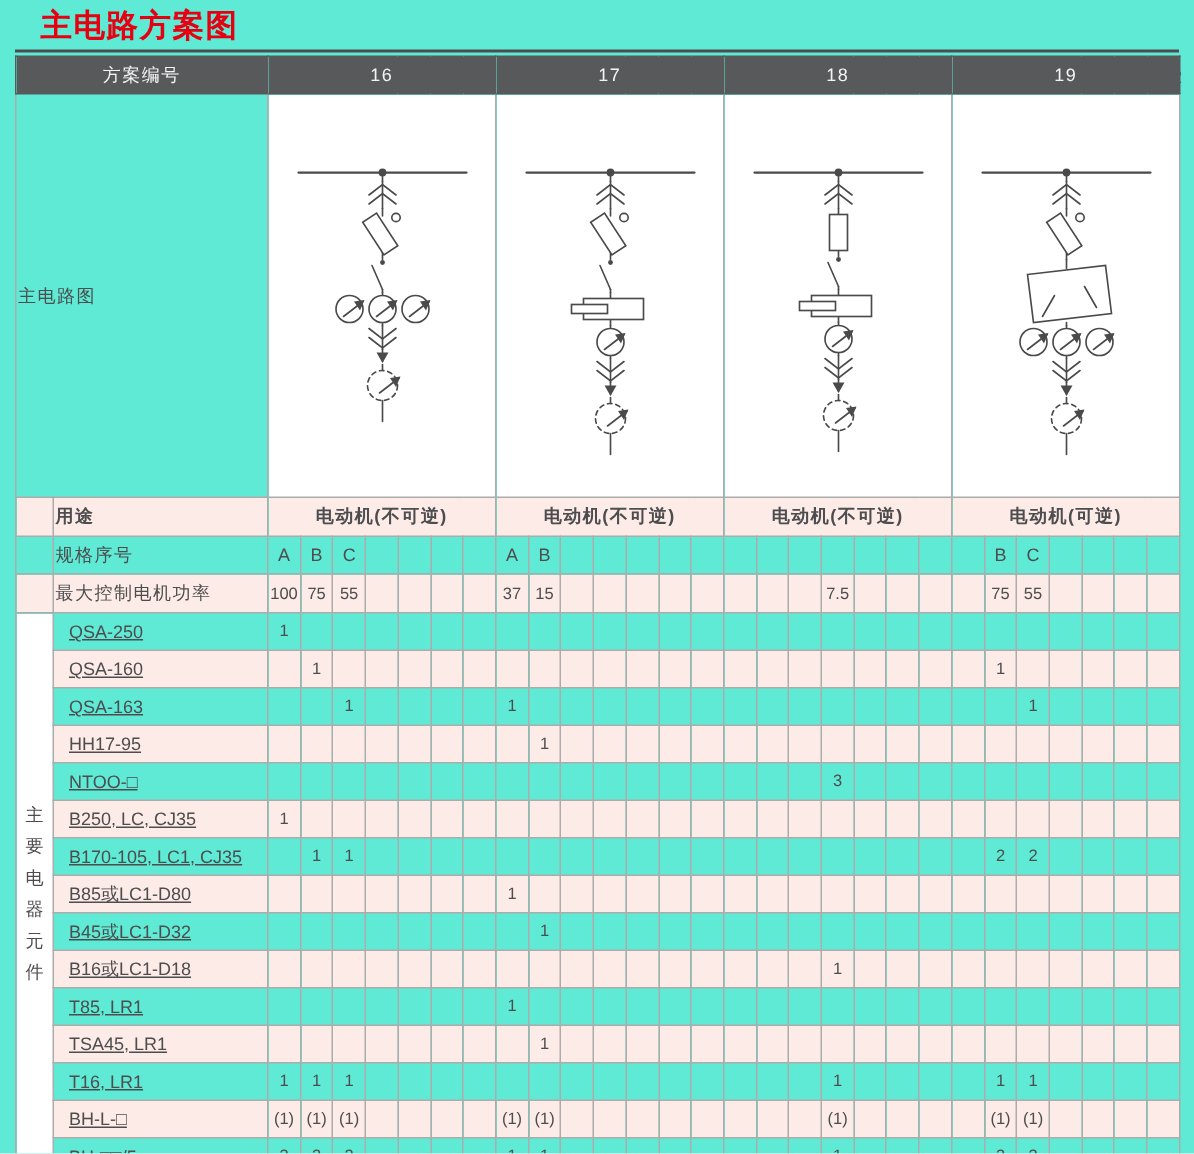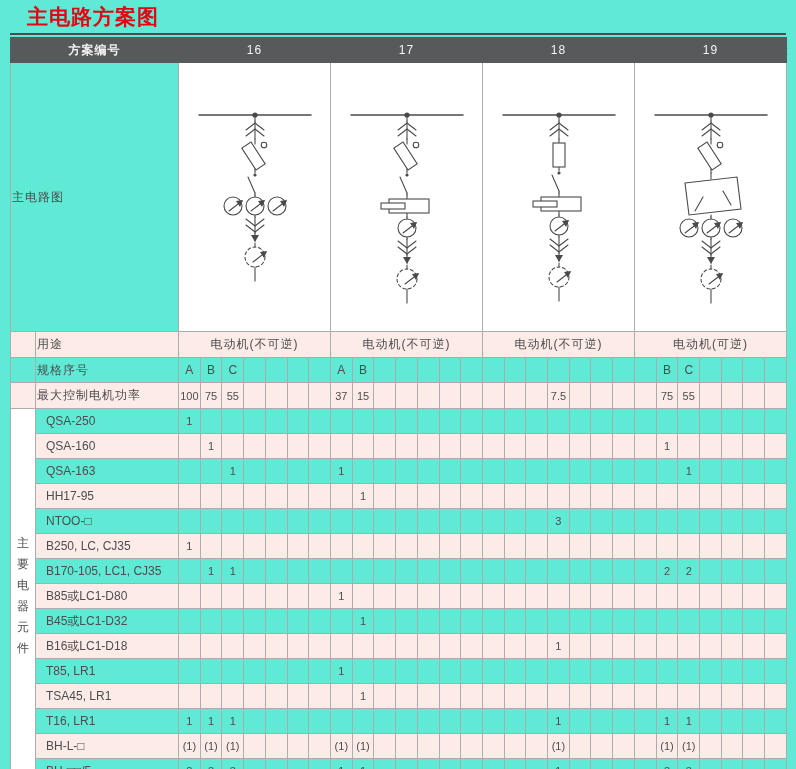--- a/index.html
+++ b/index.html
@@ -4,26 +4,26 @@
 <style>
   html,body{margin:0;padding:0;background:#fff;}
   .page{position:relative;width:796px;height:769px;background:#5eead4;overflow:hidden;
         font-family:"Liberation Sans","DejaVu Sans",sans-serif;color:#4d4d4f;}
   .title{position:absolute;left:27px;top:3px;font-size:21px;font-weight:bold;color:#e60012;letter-spacing:1px;}
   .cont{position:absolute;right:8px;top:17px;font-size:12px;color:#4d4d4f;margin-top:26px;}
   .topline{position:absolute;left:10px;top:33px;width:776px;height:2px;background:#4c4d4f;}
   table{position:absolute;left:10px;top:37px;width:776px;border-collapse:collapse;table-layout:fixed;}
   td{border:1px solid #acacac;padding:0;font-size:11px;text-align:center;color:#4d4d4f;overflow:hidden;white-space:nowrap;}
   tr.head td{background:#58595b;color:#f4f4f4;font-size:12px;height:24px;border-color:#58595b;border-left:1px solid #c9c9c9;letter-spacing:1px;}
-  tr.head td:first-child{border-left:1px solid #58595b;font-weight:bold;}
+  tr.head td:first-child{border-left:1px solid #58595b;}
   td.sb{border-left:1px solid #7e7e7e;}
   td.lbl{ text-align:left;padding-left:1px;font-size:12px;letter-spacing:1px;}
-  td.lbl2{text-align:left;padding-left:10px;font-size:12px;}
+  td.lbl2{text-align:left;padding-left:10px;font-size:12px;text-decoration:underline;}
   tr.pink td{background:#fcebe6;}
-  tr.usage td{height:25px;font-size:12px;letter-spacing:1px;}
+  tr.usage td{height:25px;font-size:12px;letter-spacing:1px;font-weight:bold;}
   tr.spec td{height:24px;font-size:12px;}
   tr.power td{height:25px;}
   tbody#comp-body td{height:24px;}
   td.diag{height:268px;vertical-align:top;background:#fff;}
   td.vlab{font-size:12px;line-height:21px;vertical-align:middle;background:#fff;}
   td.vlab div{width:100%;text-align:center;}
   svg{display:block;margin:0 auto;}
 </style>
 </head>
 <body>

